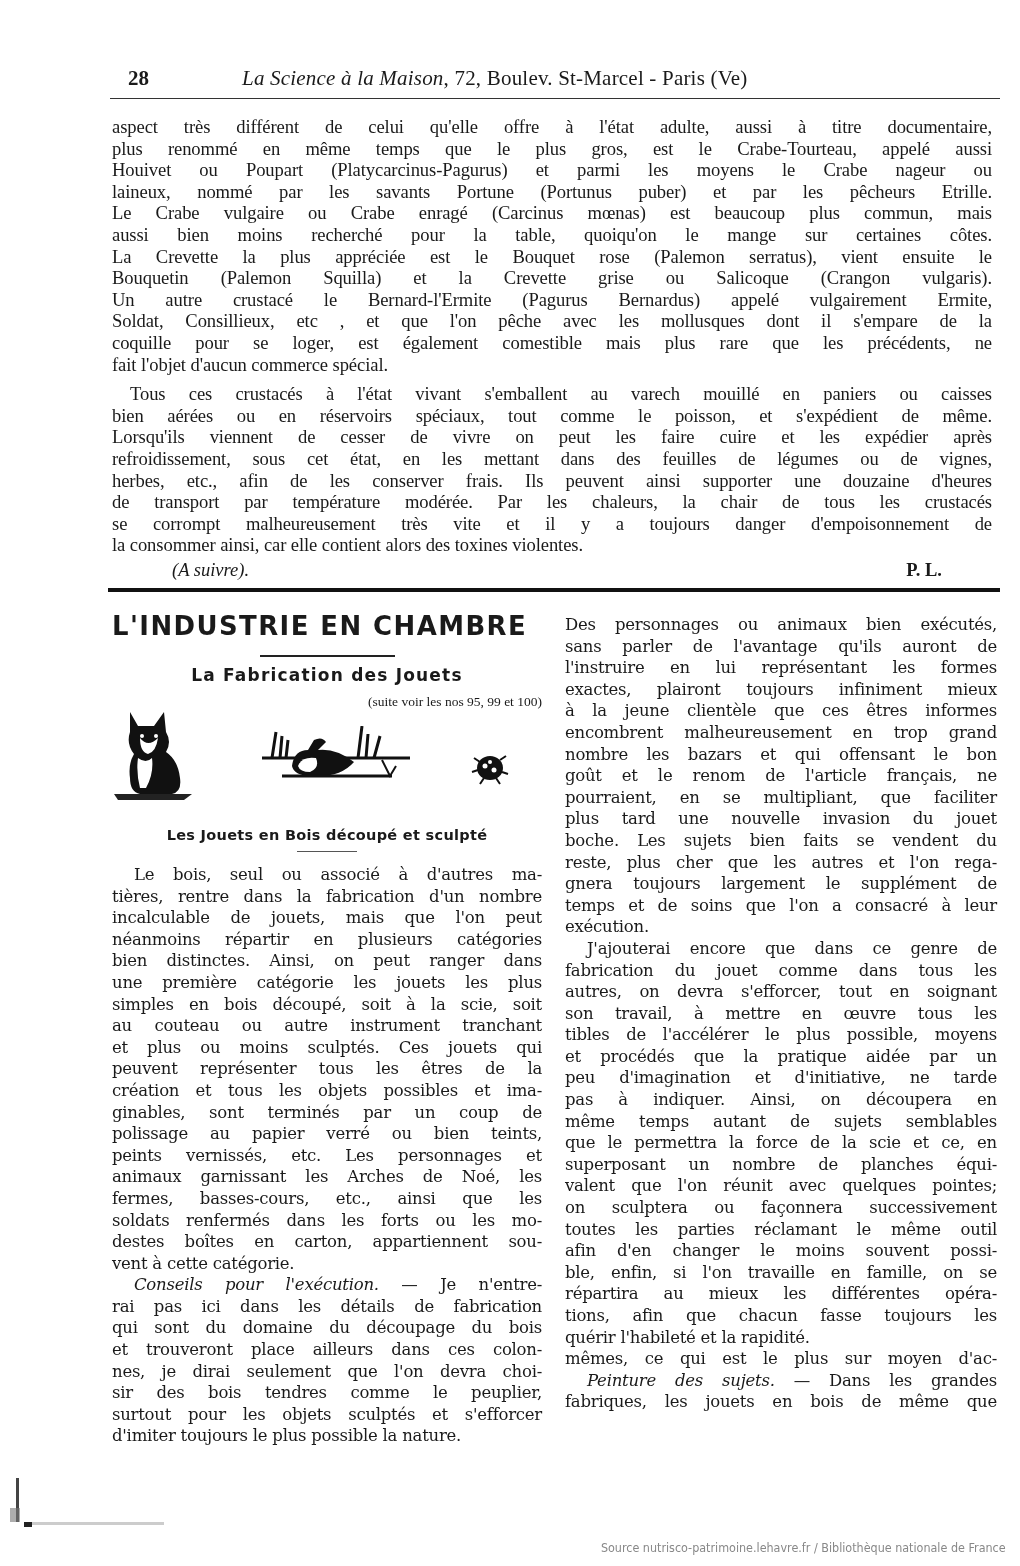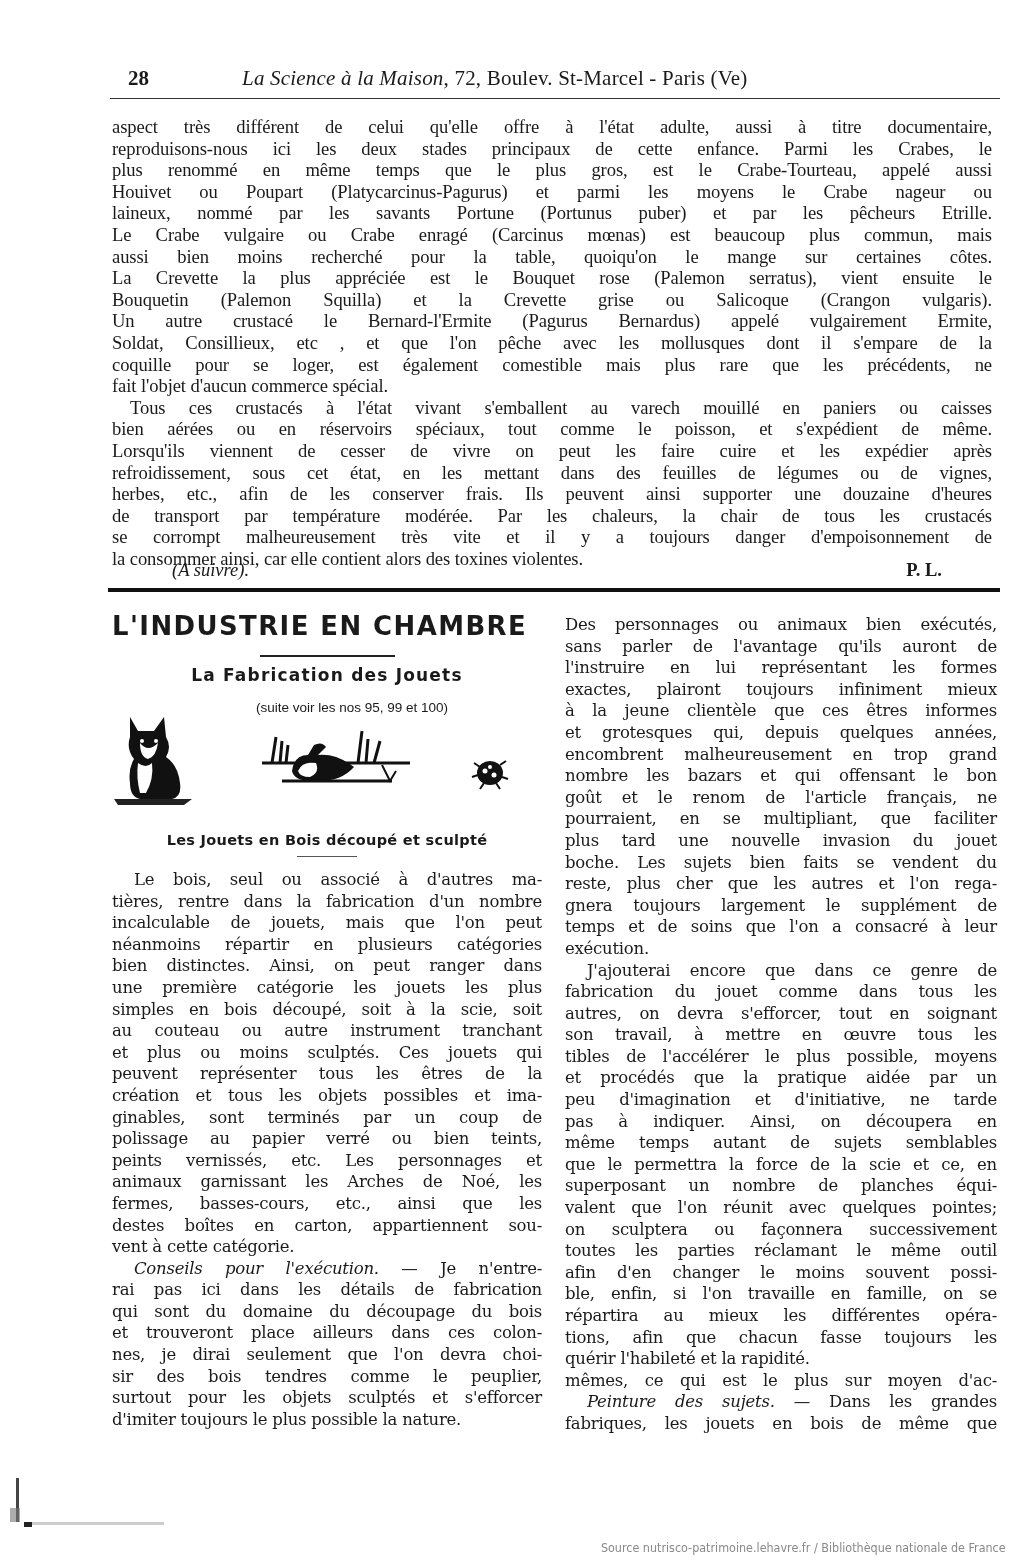--- a/index.html
+++ b/index.html
@@ -17,21 +17,21 @@
     .page-header .title { position: absolute; left: 132px; top: 4px; letter-spacing: 0.2px; }
     .page-header .title i { font-style: italic; }
 
     .full-text {
       position: absolute; left: 112px; top: 116px; width: 880px;
       font-family: "Liberation Serif", serif; font-size: 18.6px; line-height: 21.6px;
       text-align: justify; letter-spacing: -0.1px;
     }
     .full-text .line { display: block; white-space: nowrap; text-align-last: justify; text-align: justify; }
     .full-text .line.last { text-align-last: left; }
-    .full-text .indent { padding-left: 18px; }
+    .full-text .indent { padding-left: 18px; margin-top: 8px; }
 
     .signoff {
       position: absolute; top: 560px; left: 172px; width: 770px; font-family: "Liberation Serif", serif;
       font-size: 18.5px;
     }
     .signoff .cont { font-style: italic; }
     .signoff .author { position: absolute; right: 0; top: 0; font-weight: bold; }
 
     .thick-rule {
       position: absolute; left: 108px; top: 588px; width: 892px; height: 4px; background: #111;
@@ -43,21 +43,21 @@
     .section-title {
       font-family: "DejaVu Sans", sans-serif; font-weight: bold; font-size: 27px;
       letter-spacing: 1.5px; text-align: center; margin-top: 4px; white-space: nowrap;
       transform: scaleX(0.96); transform-origin: left center; width: 430px;
     }
     .short-rule { width: 135px; height: 2px; background: #222; margin: 14px auto 8px auto; }
     .subtitle {
       font-family: "DejaVu Sans", sans-serif; font-weight: bold; font-size: 17px;
       text-align: center; letter-spacing: 1.2px;
     }
-    .suite-note { font-family: Liberation Sans, sans-serif; font-size: 13.5px; text-align: center; margin-left: 50px; margin-top: 15px; }
+    .suite-note { font-family: Liberation Serif, serif; font-size: 13.5px; text-align: right; margin-left: 50px; margin-top: 9px; }
 
     .illustrations { position: relative; height: 105px; margin-top: 4px; }
     .ill { position: absolute; }
 
     .sub-heading {
       font-family: "DejaVu Sans", sans-serif; font-weight: bold; font-size: 14.5px;
       text-align: center; margin-top: 8px; letter-spacing: 0.3px;
     }
     .sub-rule { width: 60px; height: 1px; background: #555; margin: 8px auto 12px auto; }
 
@@ -80,21 +80,20 @@
 </head>
 <body>
 
 <div class="page-header">
   <span class="num">28</span>
   <span class="title"><i>La Science à la Maison</i><span>, 72, Boulev. St-Marcel - Paris (Ve)</span></span>
 </div>
 
 <div class="full-text">
   <span class="line">aspect très différent de celui qu'elle offre à l'état adulte, aussi à titre documentaire,</span>
-  <span class="line">reproduisons-nous ici les deux stades principaux de cette enfance. Parmi les Crabes, le</span>
   <span class="line">plus renommé en même temps que le plus gros, est le Crabe-Tourteau, appelé aussi</span>
   <span class="line">Houivet ou Poupart (Platycarcinus-Pagurus) et parmi les moyens le Crabe nageur ou</span>
   <span class="line">laineux, nommé par les savants Portune (Portunus puber) et par les pêcheurs Etrille.</span>
   <span class="line">Le Crabe vulgaire ou Crabe enragé (Carcinus mœnas) est beaucoup plus commun, mais</span>
   <span class="line">aussi bien moins recherché pour la table, quoiqu'on le mange sur certaines côtes.</span>
   <span class="line">La Crevette la plus appréciée est le Bouquet rose (Palemon serratus), vient ensuite le</span>
   <span class="line">Bouquetin (Palemon Squilla) et la Crevette grise ou Salicoque (Crangon vulgaris).</span>
   <span class="line">Un autre crustacé le Bernard-l'Ermite (Pagurus Bernardus) appelé vulgairement Ermite,</span>
   <span class="line">Soldat, Consillieux, etc , et que l'on pêche avec les mollusques dont il s'empare de la</span>
   <span class="line">coquille pour se loger, est également comestible mais plus rare que les précédents, ne</span>
@@ -161,41 +160,41 @@
     <span class="line">simples en bois découpé, soit à la scie, soit</span>
     <span class="line">au couteau ou autre instrument tranchant</span>
     <span class="line">et plus ou moins sculptés. Ces jouets qui</span>
     <span class="line">peuvent représenter tous les êtres de la</span>
     <span class="line">création et tous les objets possibles et ima-</span>
     <span class="line">ginables, sont terminés par un coup de</span>
     <span class="line">polissage au papier verré ou bien teints,</span>
     <span class="line">peints vernissés, etc. Les personnages et</span>
     <span class="line">animaux garnissant les Arches de Noé, les</span>
     <span class="line">fermes, basses-cours, etc., ainsi que les</span>
+    <span class="line">soldats renfermés dans les forts ou les mo-</span>
     <span class="line">destes boîtes en carton, appartiennent sou-</span>
     <span class="line last">vent à cette catégorie.</span>
     <span class="line indent"><i>Conseils pour l'exécution.</i><span> — Je n'entre-</span></span>
     <span class="line">rai pas ici dans les détails de fabrication</span>
     <span class="line">qui sont du domaine du découpage du bois</span>
     <span class="line">et trouveront place ailleurs dans ces colon-</span>
     <span class="line">nes, je dirai seulement que l'on devra choi-</span>
     <span class="line">sir des bois tendres comme le peuplier,</span>
     <span class="line">surtout pour les objets sculptés et s'efforcer</span>
     <span class="line last">d'imiter toujours le plus possible la nature.</span>
   </div>
 </div>
 
 <div class="col-right">
   <div class="body-text">
     <span class="line">Des personnages ou animaux bien exécutés,</span>
     <span class="line">sans parler de l'avantage qu'ils auront de</span>
     <span class="line">l'instruire en lui représentant les formes</span>
     <span class="line">exactes, plairont toujours infiniment mieux</span>
     <span class="line">à la jeune clientèle que ces êtres informes</span>
-    <span class="line">et grotesques qui, depuis quelques années,</span>
     <span class="line">encombrent malheureusement en trop grand</span>
     <span class="line">nombre les bazars et qui offensant le bon</span>
     <span class="line">goût et le renom de l'article français, ne</span>
     <span class="line">pourraient, en se multipliant, que faciliter</span>
     <span class="line">plus tard une nouvelle invasion du jouet</span>
     <span class="line">boche. Les sujets bien faits se vendent du</span>
     <span class="line">reste, plus cher que les autres et l'on rega-</span>
     <span class="line">gnera toujours largement le supplément de</span>
     <span class="line">temps et de soins que l'on a consacré à leur</span>
     <span class="line last">exécution.</span>

